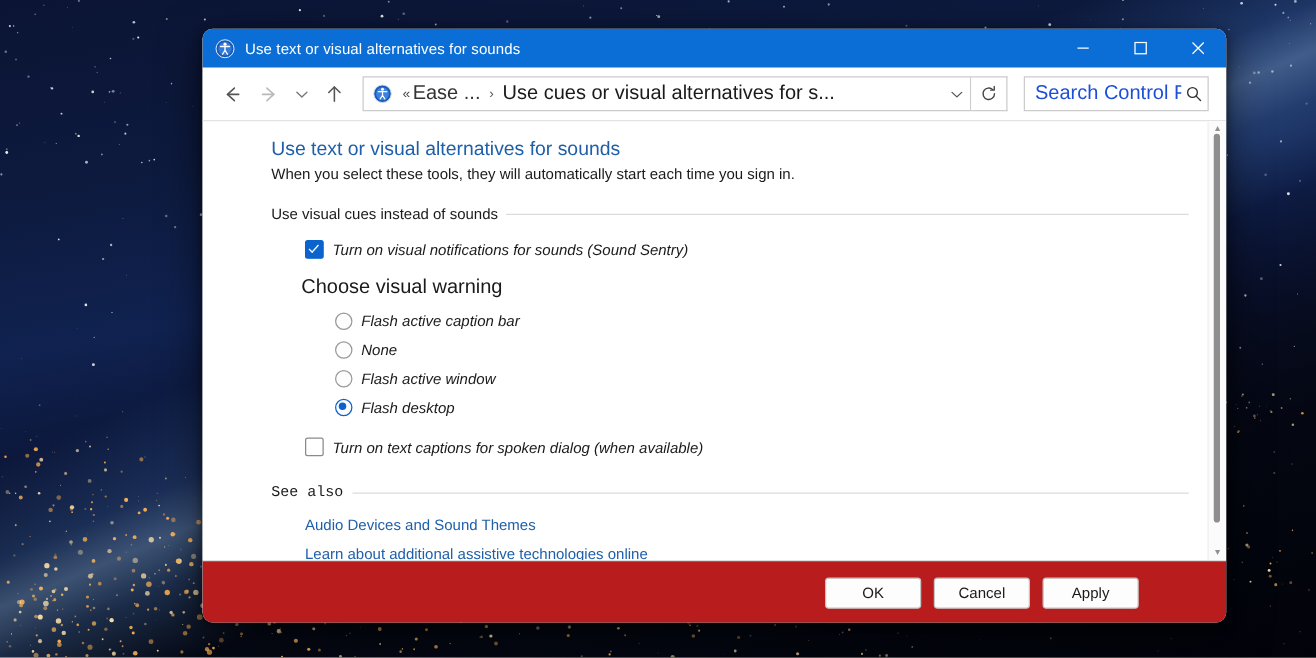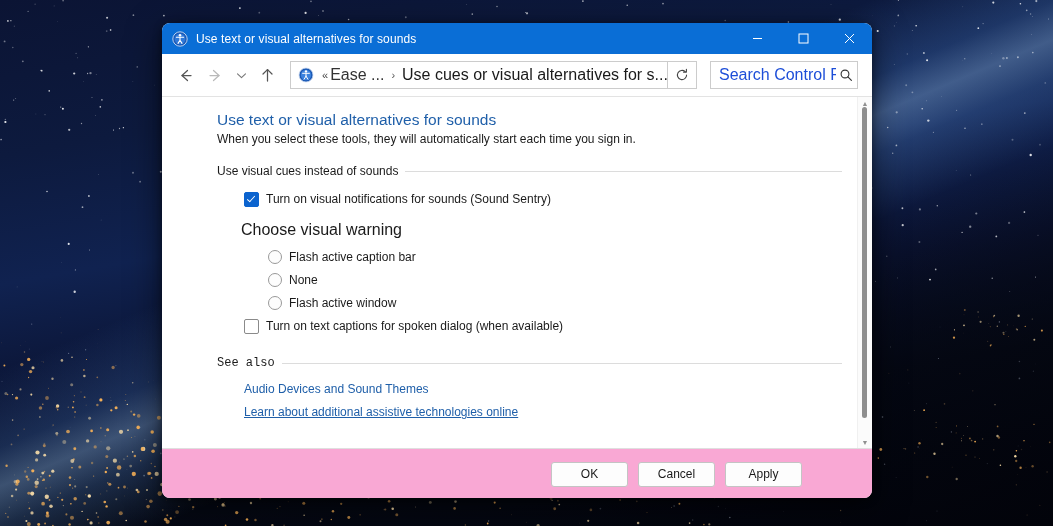--- a/index.html
+++ b/index.html
@@ -36,21 +36,21 @@
     overflow: hidden;
   }
   #stars, #citylights {
     position: absolute; inset: 0;
   }
 
   
   #window {
     position: absolute;
     left: 162px; top: 23px;
-    width: 710px; height: 475px;
+    width: 819px; height: 475px;
     border-radius: 8px;
     box-shadow: 0 10px 34px rgba(0,0,0,0.55), 0 2px 8px rgba(0,0,0,0.45);
     overflow: hidden;
     background: #ffffff;
   }
 
   
   #titlebar {
     height: 31px;
     background: #0a6ed6;
@@ -191,22 +191,23 @@
   }
   .group-head .gh-label {
     font-size: 12px; color: #1a1a1a;
     padding-right: 7px; white-space: nowrap;
   }
   .group-head .gh-rule {
     flex: 1 1 auto; height: 1px; background: #dcdcdc;
   }
 
   .row {
-    display: flex; 
+    display: flex; align-items: center;
     margin-bottom: 0;
+    font-style: italic;
   }
   .checkrow { padding-left: 27px; margin-bottom: 14px; }
   .sublabel { padding-left: 24px; font-size: 16px; color:#1a1a1a; margin-bottom: 11px; }
   .radiorow { padding-left: 51px; margin-bottom: 9px; }
   .radiorow.last { margin-bottom: 17px; }
 
   .cb {
     width: 13px; height: 13px;
     border: 1px solid #8a8a8a;
     background: #fff;
@@ -277,21 +278,21 @@
     position: absolute; left: 0; width: 14px; height: 12px;
     display: flex; align-items: center; justify-content: center;
     font-size: 7px; color: #909090;
   }
   #vscroll .arrow.up { top: 0; }
   #vscroll .arrow.down { bottom: 0; }
 
   
   #footer {
     height: 50px;
-    background: #f9a8d4;
+    background: #b91c1c;
     border-top: 1px solid #dfdfdf;
     display: flex;
     align-items: center;
     justify-content: flex-end;
     padding-right: 70px;
     gap: 10px;
     text-align: center;
   }
   .btn {
     width: 75px; height: 23px;
@@ -1509,20 +1510,24 @@
         <span class="ctl-label">Flash active caption bar</span>
       </div>
       <div class="row radiorow">
         <span class="rb"></span>
         <span class="ctl-label">None</span>
       </div>
       <div class="row radiorow">
         <span class="rb"></span>
         <span class="ctl-label">Flash active window</span>
       </div>
+      <div class="row radiorow last">
+        <span class="rb on"></span>
+        <span class="ctl-label">Flash desktop</span>
+      </div>
 
       <div class="row checkrow" style="margin-bottom:22px;">
         <span class="cb"></span>
         <span class="ctl-label">Turn on text captions for spoken dialog (when available)</span>
       </div>
 
       <div class="group-head" style="margin-bottom:12px;font-family:Liberation Mono, monospace;">
         <span class="gh-label">See also</span>
         <span class="gh-rule"></span>
       </div>

